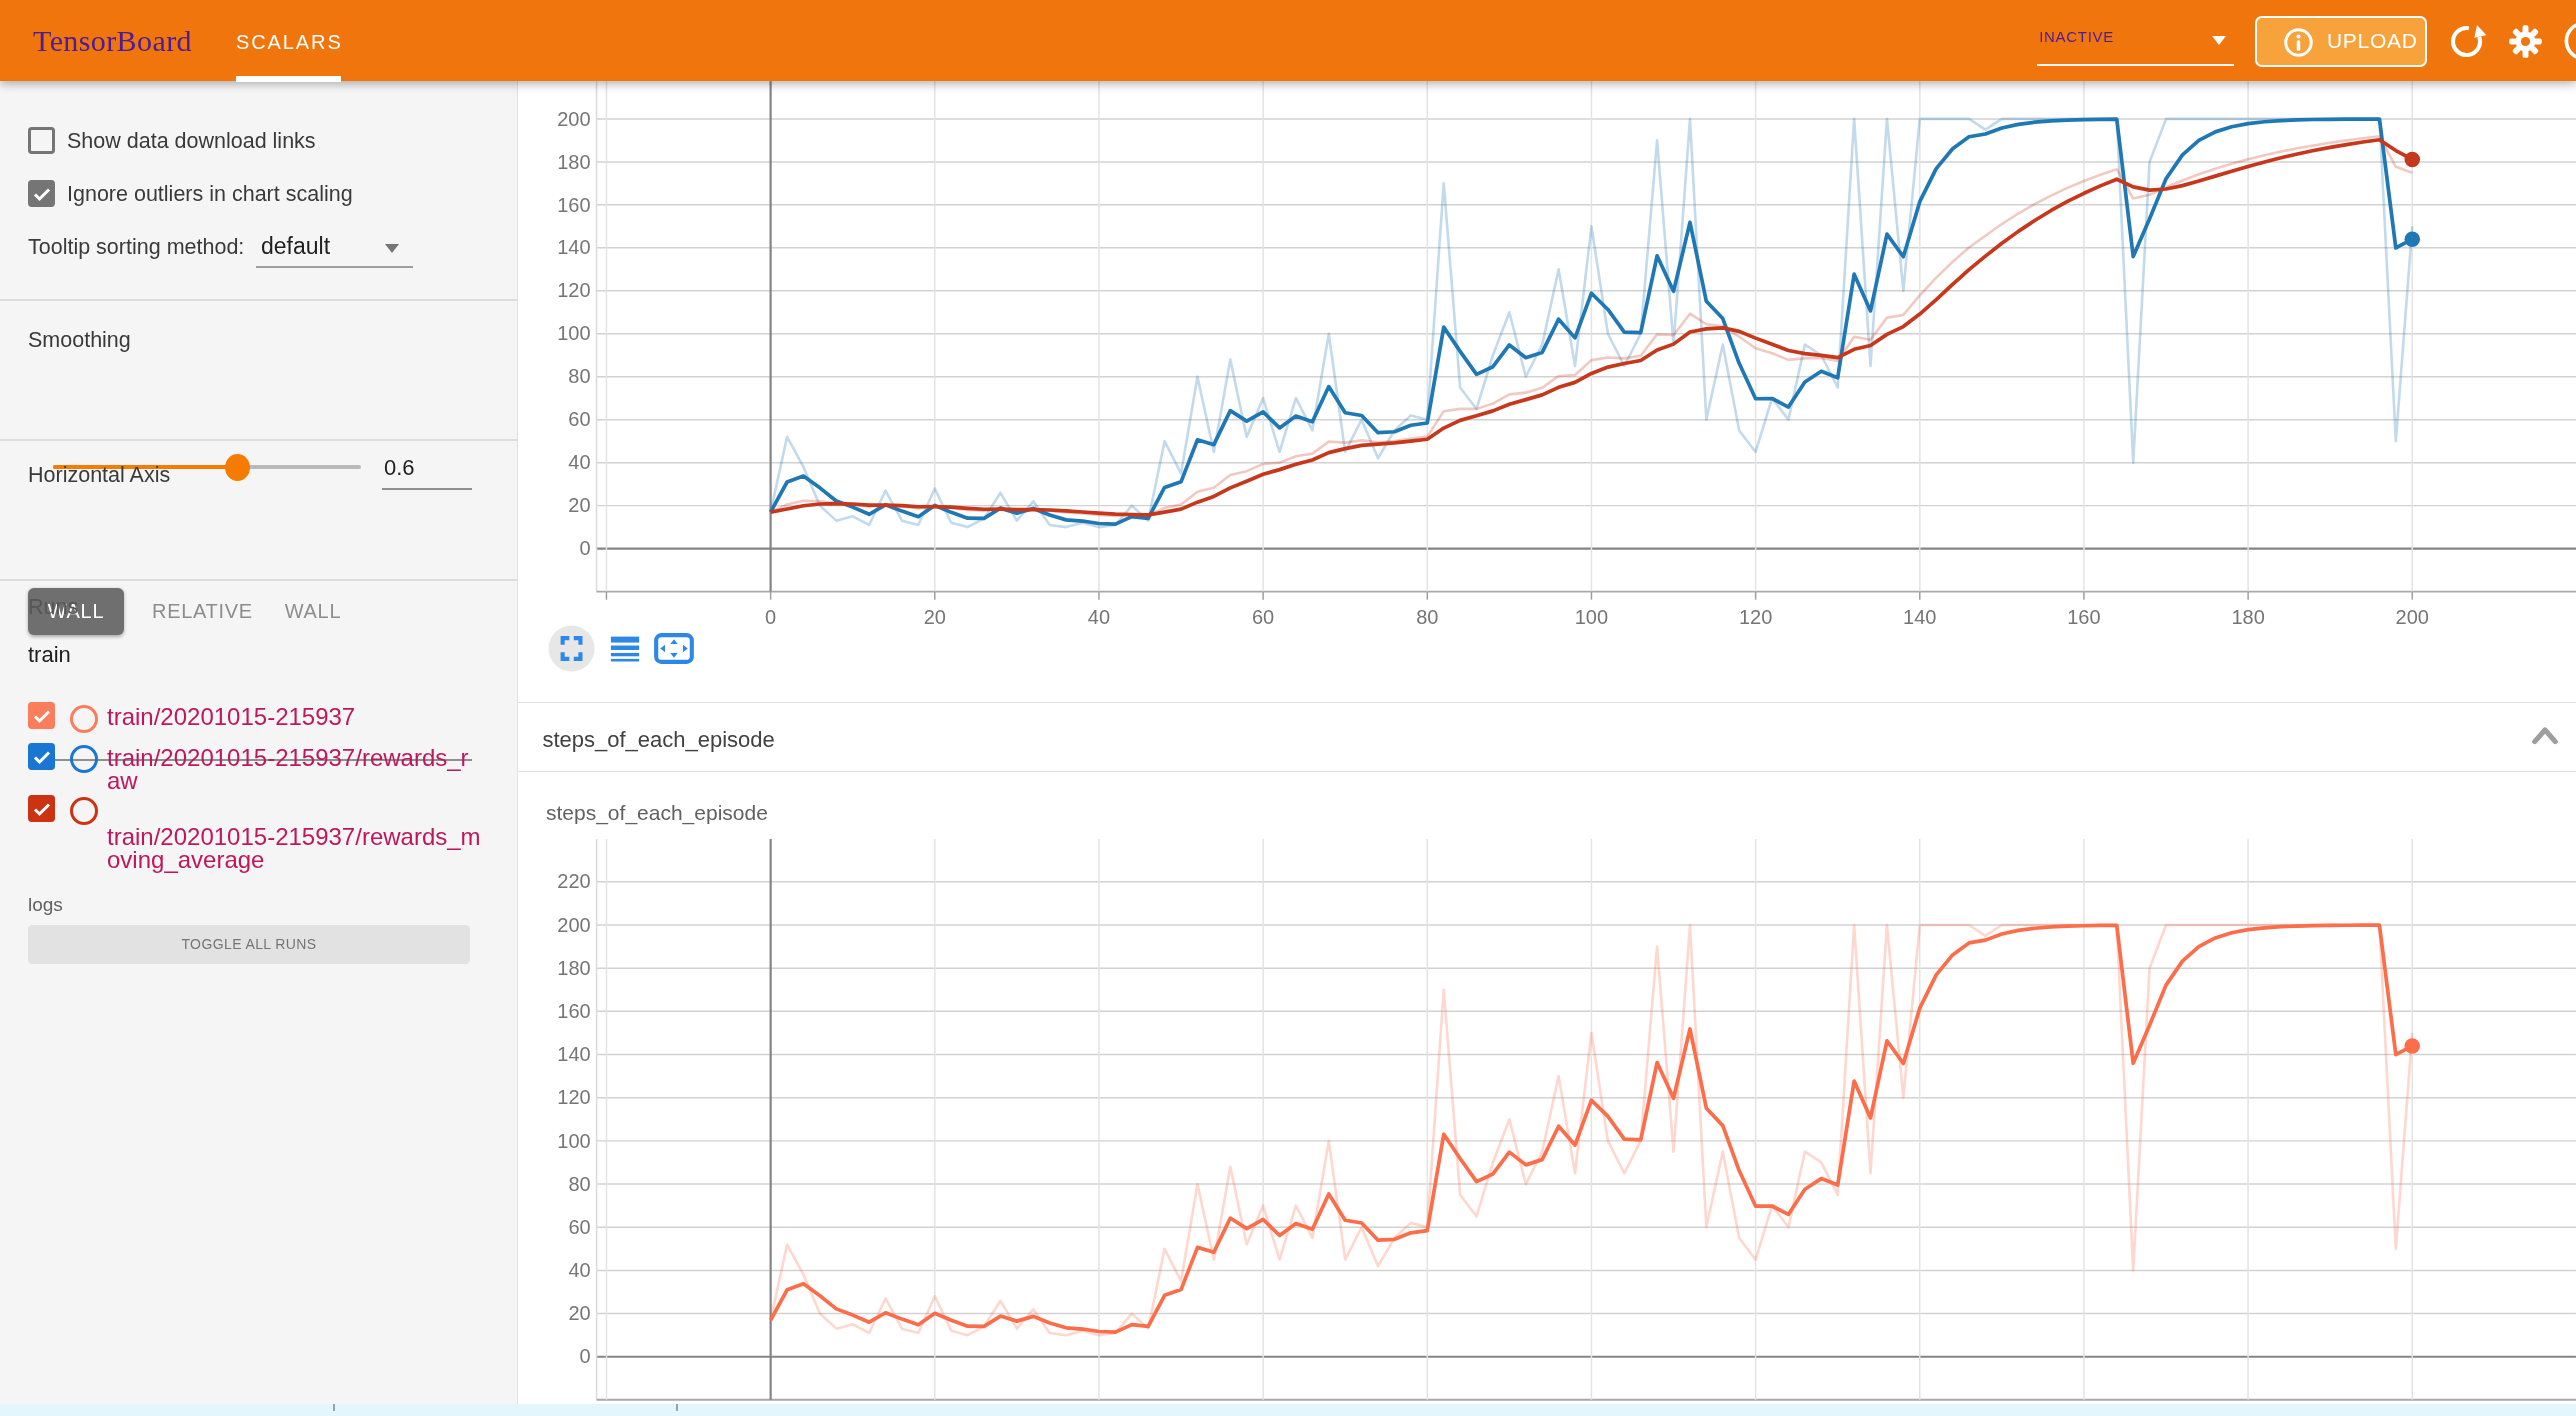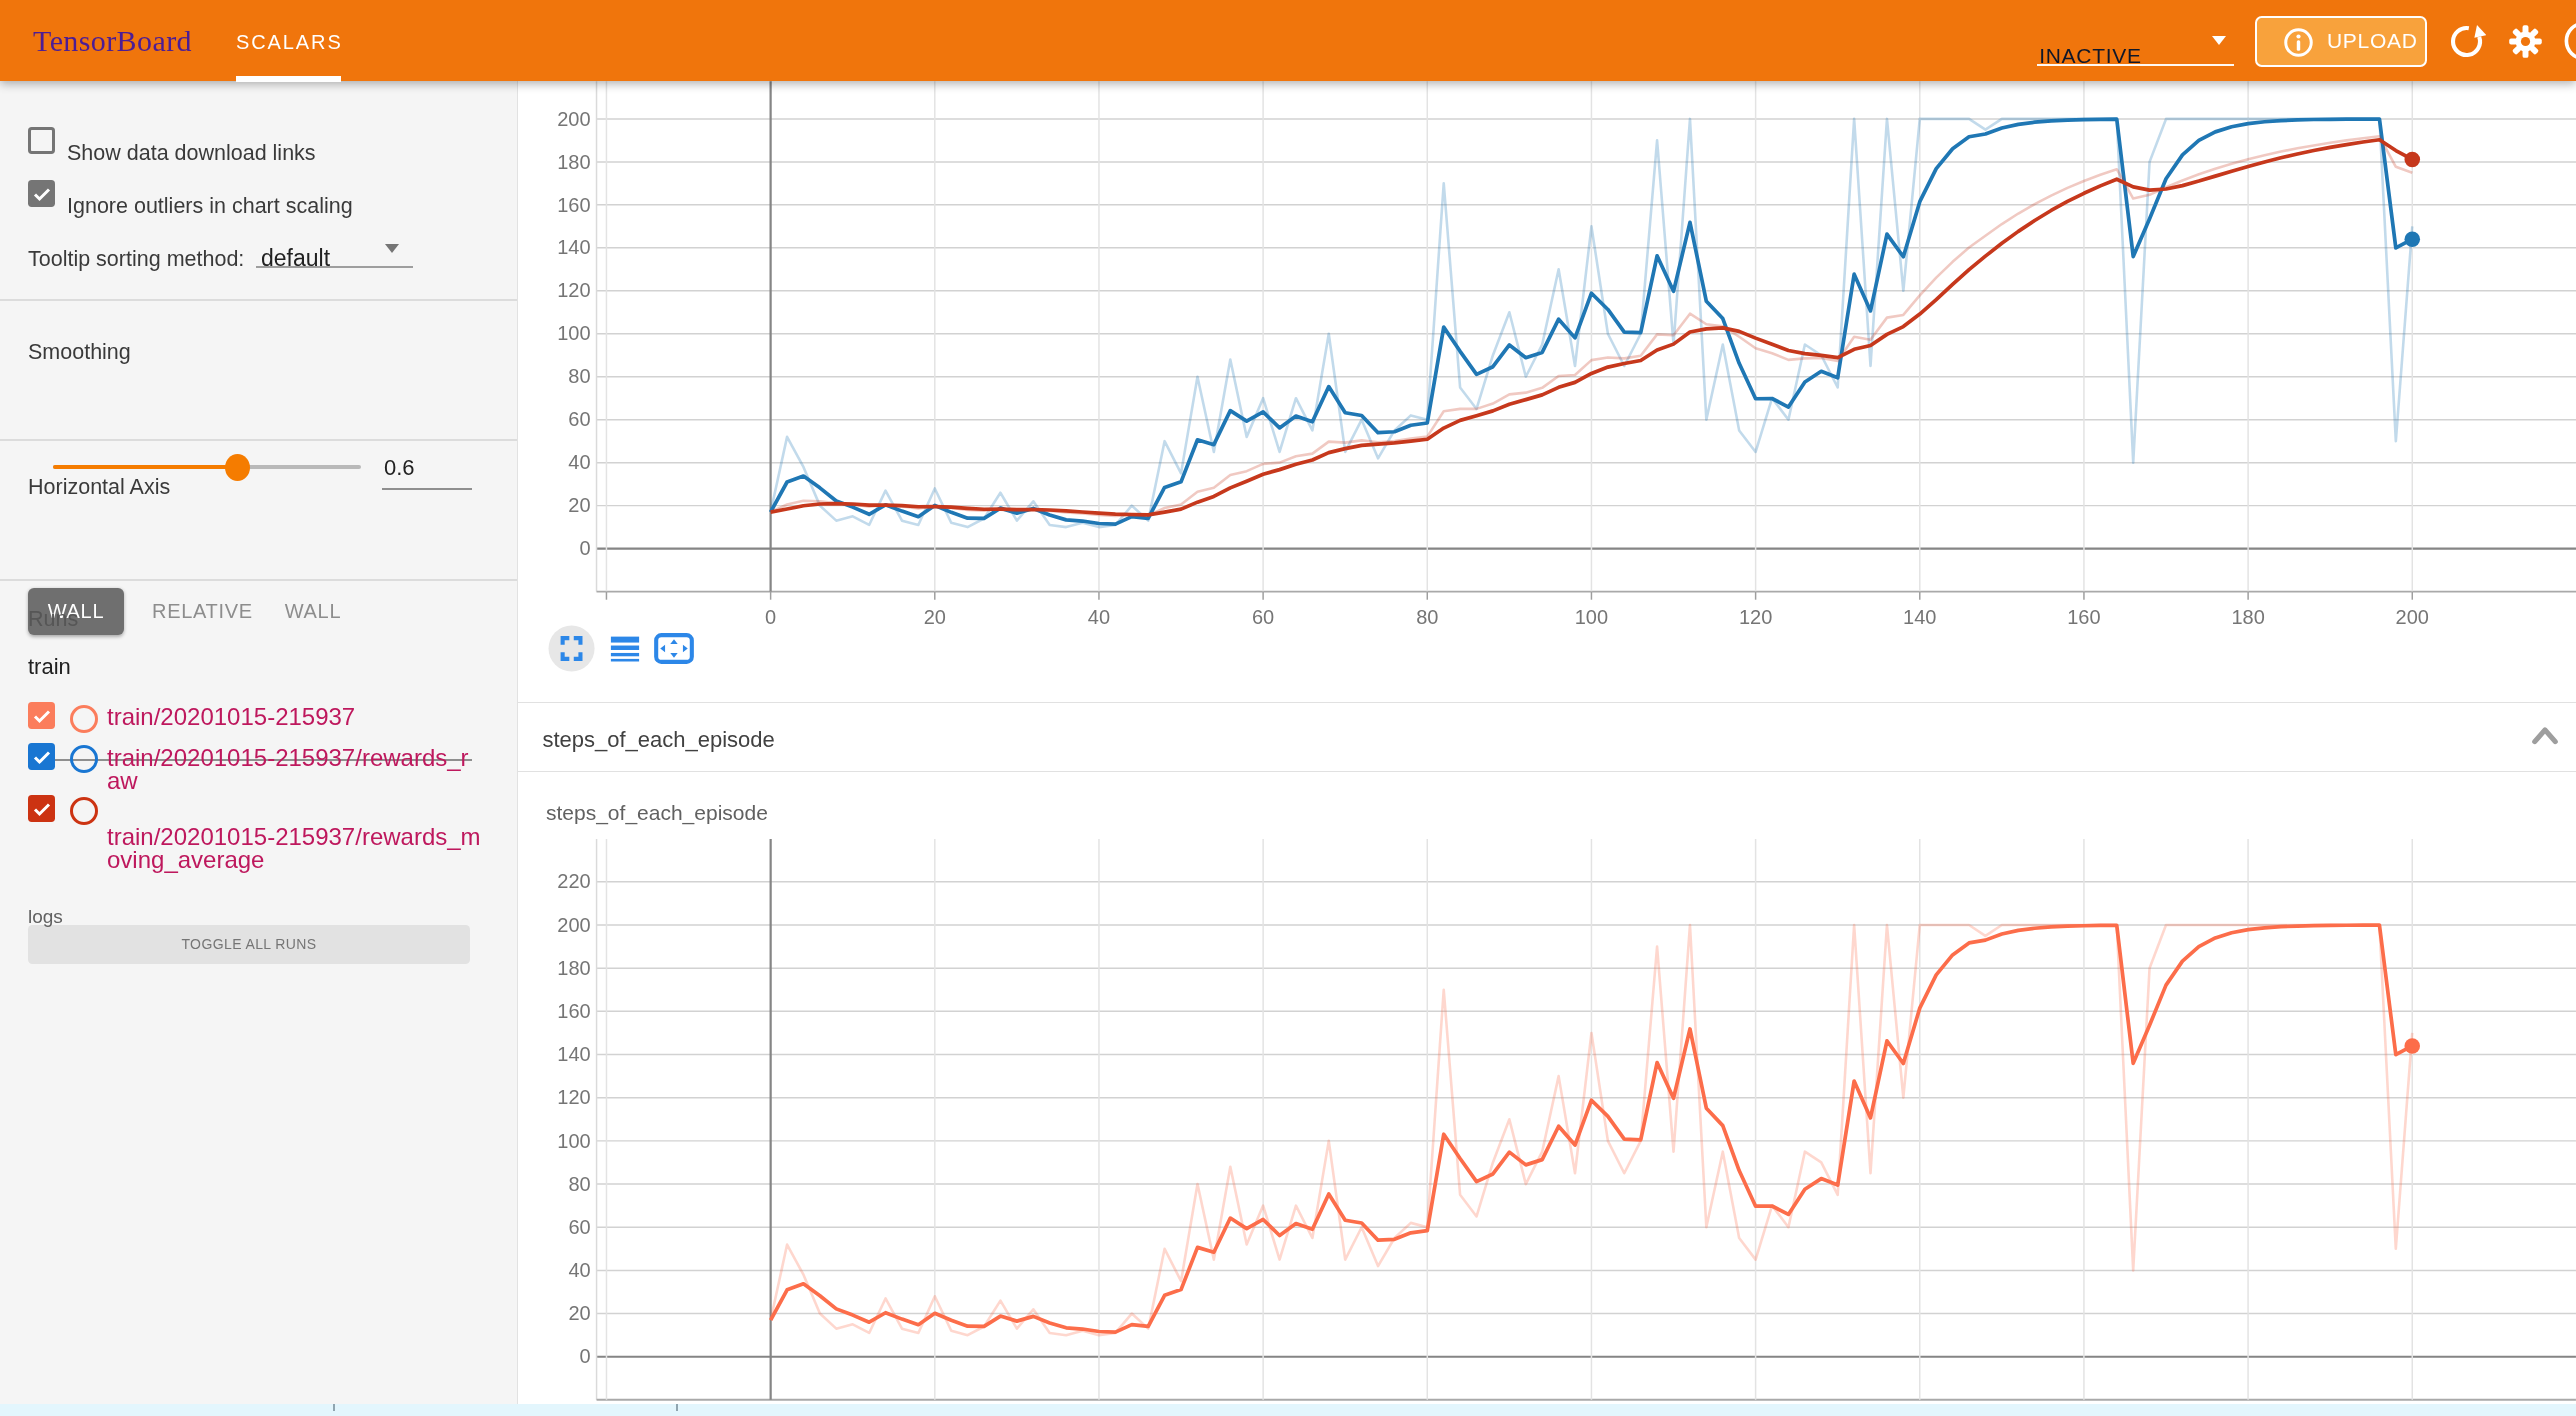--- a/index.html
+++ b/index.html
@@ -8,32 +8,32 @@
 
   
   #header{position:absolute;left:0;top:0;width:2576px;height:81px;background:#f0750c;
           box-shadow:0 3px 9px rgba(0,0,0,.3);z-index:20;}
   #logo{position:absolute;left:33px;top:0;height:78px;line-height:81px;color:#4c1d95;
         font-size:30px;font-weight:500;letter-spacing:0.4px;font-family:Liberation Serif, serif;}
   #tab-scalars{position:absolute;left:236px;top:0;width:105px;height:98px;text-align:center;
         line-height:84px;color:#fff;font-size:20px;font-weight:500;letter-spacing:1.9px;}
   #tab-ind{position:absolute;left:236px;top:76px;width:105px;height:6px;background:#fff;}
   #status-dd{position:absolute;left:2037px;top:0;height:81px;}
-  #status-dd .val{position:absolute;left:2.2px;top:28px;color:#0f172a;font-size:21px;letter-spacing:0.7px;margin-top:16px;}
+  #status-dd .val{position:absolute;left:2.2px;top:28px;color:#4c1d95;font-size:15px;letter-spacing:0.7px;}
   #status-caret{position:absolute;left:175px;top:36px;width:0;height:0;
         border-left:7.4px solid transparent;border-right:7.4px solid transparent;border-top:9px solid #fff;}
   #status-underline{position:absolute;left:0;top:64px;width:197px;height:2.2px;background:rgba(255,255,255,.95);}
   #upload-btn{position:absolute;left:2255px;top:16.3px;width:168px;height:47px;background:#f8a23c;
         border:2.2px solid #fff;border-radius:6.7px;}
   #upload-btn span{position:absolute;left:70px;top:11px;color:#fff;font-size:21px;font-weight:500;letter-spacing:0.7px;}
 
   
   #sidebar{position:absolute;left:0;top:81px;width:517px;height:1323px;background:#f5f5f5;
         border-right:1.5px solid #e2e2e2;z-index:5;}
-  .sb-txt{position:absolute;color:#3a3a3a;font-size:21.5px;margin-top:12px;}
+  .sb-txt{position:absolute;color:#3a3a3a;font-size:21.5px;}
   .divider{position:absolute;left:0;width:517px;height:1.5px;background:#dcdcdc;}
   .cbx{position:absolute;left:28px;width:27px;height:27px;border-radius:3.7px;box-sizing:border-box;}
   .cbx.un{border:3px solid #757575;background:transparent;}
   .cbx svg{position:absolute;left:1.5px;top:1.5px;}
   .radio{position:absolute;left:70px;width:22px;height:22px;border-radius:50%;border:3px solid;box-sizing:content-box;background:transparent;}
   .runlbl{position:absolute;left:107px;color:#be185d;font-size:24px;line-height:23px;width:374px;word-break:break-all;}
   #slider-track{position:absolute;left:53px;top:384px;width:308px;height:3.7px;background:#b9b9b9;border-radius:2.2px;}
   #slider-fill{position:absolute;left:53px;top:384px;height:3.7px;background:#f57c00;border-radius:2.2px;}
   #slider-thumb{position:absolute;top:373px;width:25px;height:27px;border-radius:50%;background:#f57c00;}
   #smooth-val{position:absolute;left:384px;top:374px;font-size:22px;color:#212121;}

